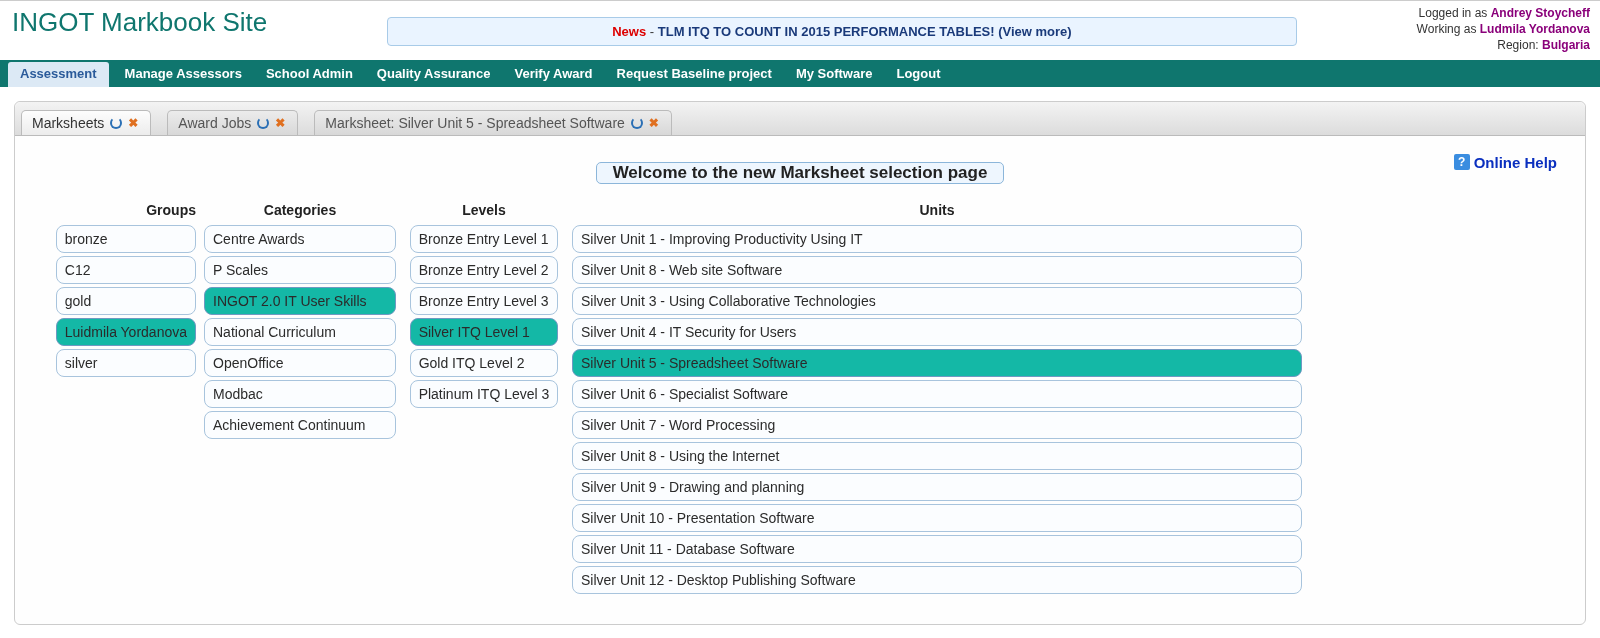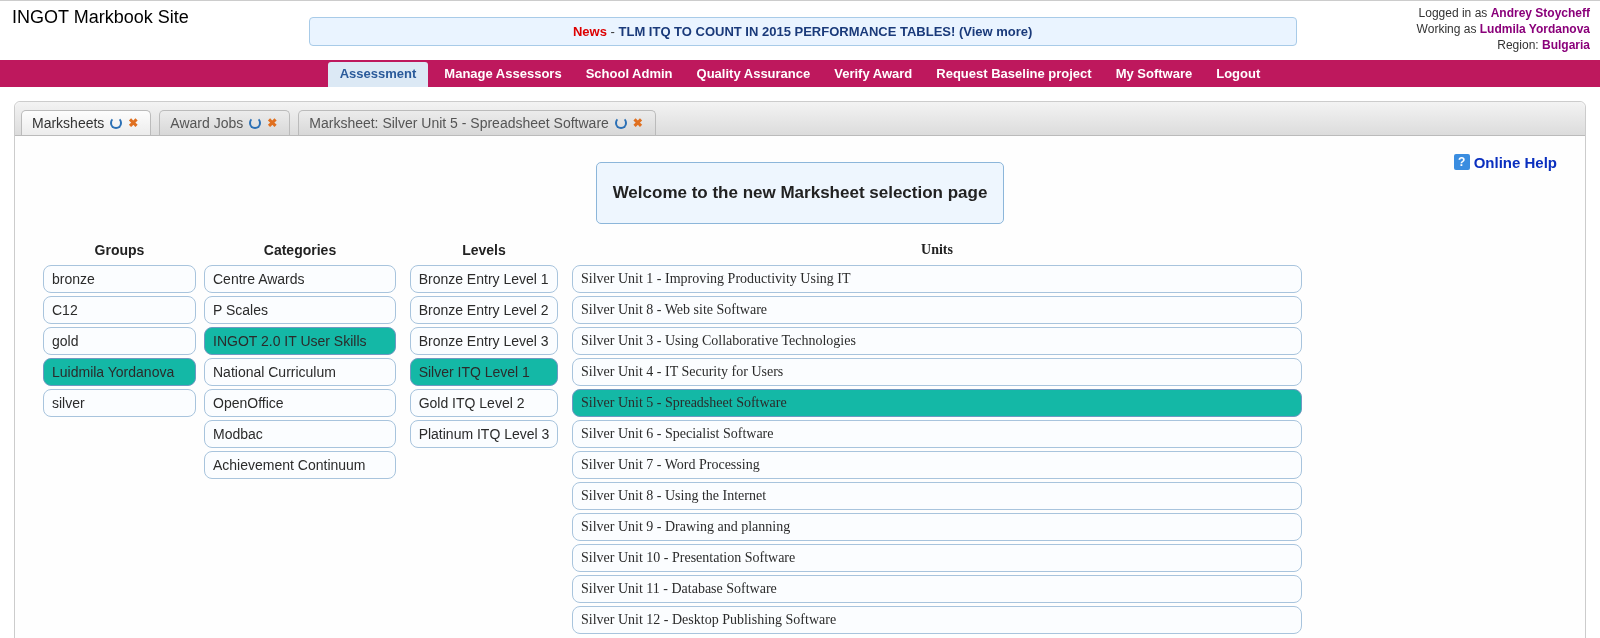--- a/index.html
+++ b/index.html
@@ -11,22 +11,22 @@
     width: 1600px;
   }
   .topbar {
     display: flex;
     justify-content: space-between;
     align-items: flex-start;
     padding: 4px 10px 0 12px;
     border-top: 1px solid #ccc;
   }
   .site-title {
-    font-size: 18px;
-    color: #000000;
+    font-size: 26px;
+    color: #0f766e;
     font-weight: 400;
     padding-top: 2px;
   }
   .news-banner {
     flex: 1;
     margin: 12px 120px 0 120px;
     background: #eaf4ff;
     border: 1px solid #a8cbe8;
     border-radius: 4px;
     padding: 6px 10px;
@@ -37,23 +37,23 @@
   .news-text { color: #1a3a7a; font-weight: bold; }
   .userbox {
     text-align: right;
     font-size: 12px;
     color: #333;
     line-height: 1.35;
   }
   .userbox .u-link { color: #8a007a; font-weight: bold; }
   .navbar {
     margin-top: 6px;
-    background: #be185d;
-    display: flex;
-    justify-content: center;
+    background: #0f766e;
+    display: flex;
+    justify-content: flex-start;
     align-items: stretch;
     padding: 0 8px;
   }
   .navbar ul { list-style: none; display: flex; }
   .navbar li {
     padding: 6px 12px;
     color: #fff;
     font-weight: bold;
     font-size: 13px;
     cursor: pointer;
@@ -83,21 +83,21 @@
   }
   .tab {
     display: flex;
     align-items: center;
     gap: 6px;
     background: linear-gradient(#fdfdfd,#ececec);
     border: 1px solid #bbb;
     border-bottom: none;
     border-radius: 5px 5px 0 0;
     padding: 4px 10px;
-    margin-right: 8px;
+    margin-right: 16px;
     font-size: 14px;
     color: #333;
     cursor: pointer;
   }
   .tab.inactive { background: linear-gradient(#ececec,#d8d8d8); color: #555; }
   .tab .icon { width: 12px; height: 12px; display: inline-block; }
   .icon-refresh {
     border: 2px solid #2a6fb5;
     border-top-color: transparent;
     border-radius: 50%;
@@ -128,21 +128,21 @@
     text-align: center;
     line-height: 16px;
     border-radius: 2px;
   }
   .welcome-box {
     margin: 6px auto 18px;
     width: fit-content;
     background: #eef6fe;
     border: 1px solid #8cb6da;
     border-radius: 5px;
-    padding: 20px 16px;
+    padding: 0 16px;
     font-size: 17px;
     font-weight: bold;
     color: #222;
   }
   .columns {
     display: flex;
     gap: 8px;
   }
   .col { display: flex; flex-direction: column; gap: 3px; }
   .col-header {
@@ -160,24 +160,24 @@
     font-size: 14px;
     color: #2b2b2b;
     cursor: pointer;
     white-space: nowrap;
     overflow: hidden;
   }
   .item.selected {
     background: #14b8a6;
     border-color: #6f99c2;
   }
-  .col.groups { width: 153px; }
+  .col.groups { width: 153px; align-items: flex-end; }
   .col.categories { width: 192px; }
   .col.levels { width: 160px; align-items: center; }
-  .col.units { flex: 1; max-width: 730px; font-family: Liberation Serif, serif; }
+  .col.units { flex: 1; max-width: 730px; }
 </style>
 </head>
 <body>
 
 <div class="topbar">
   <div class="site-title">INGOT Markbook Site</div>
   <div class="news-banner">
     <span class="news-label">News</span><span> - </span><span class="news-text">TLM ITQ TO COUNT IN 2015 PERFORMANCE TABLES! (View more)</span>
   </div>
   <div class="userbox">

